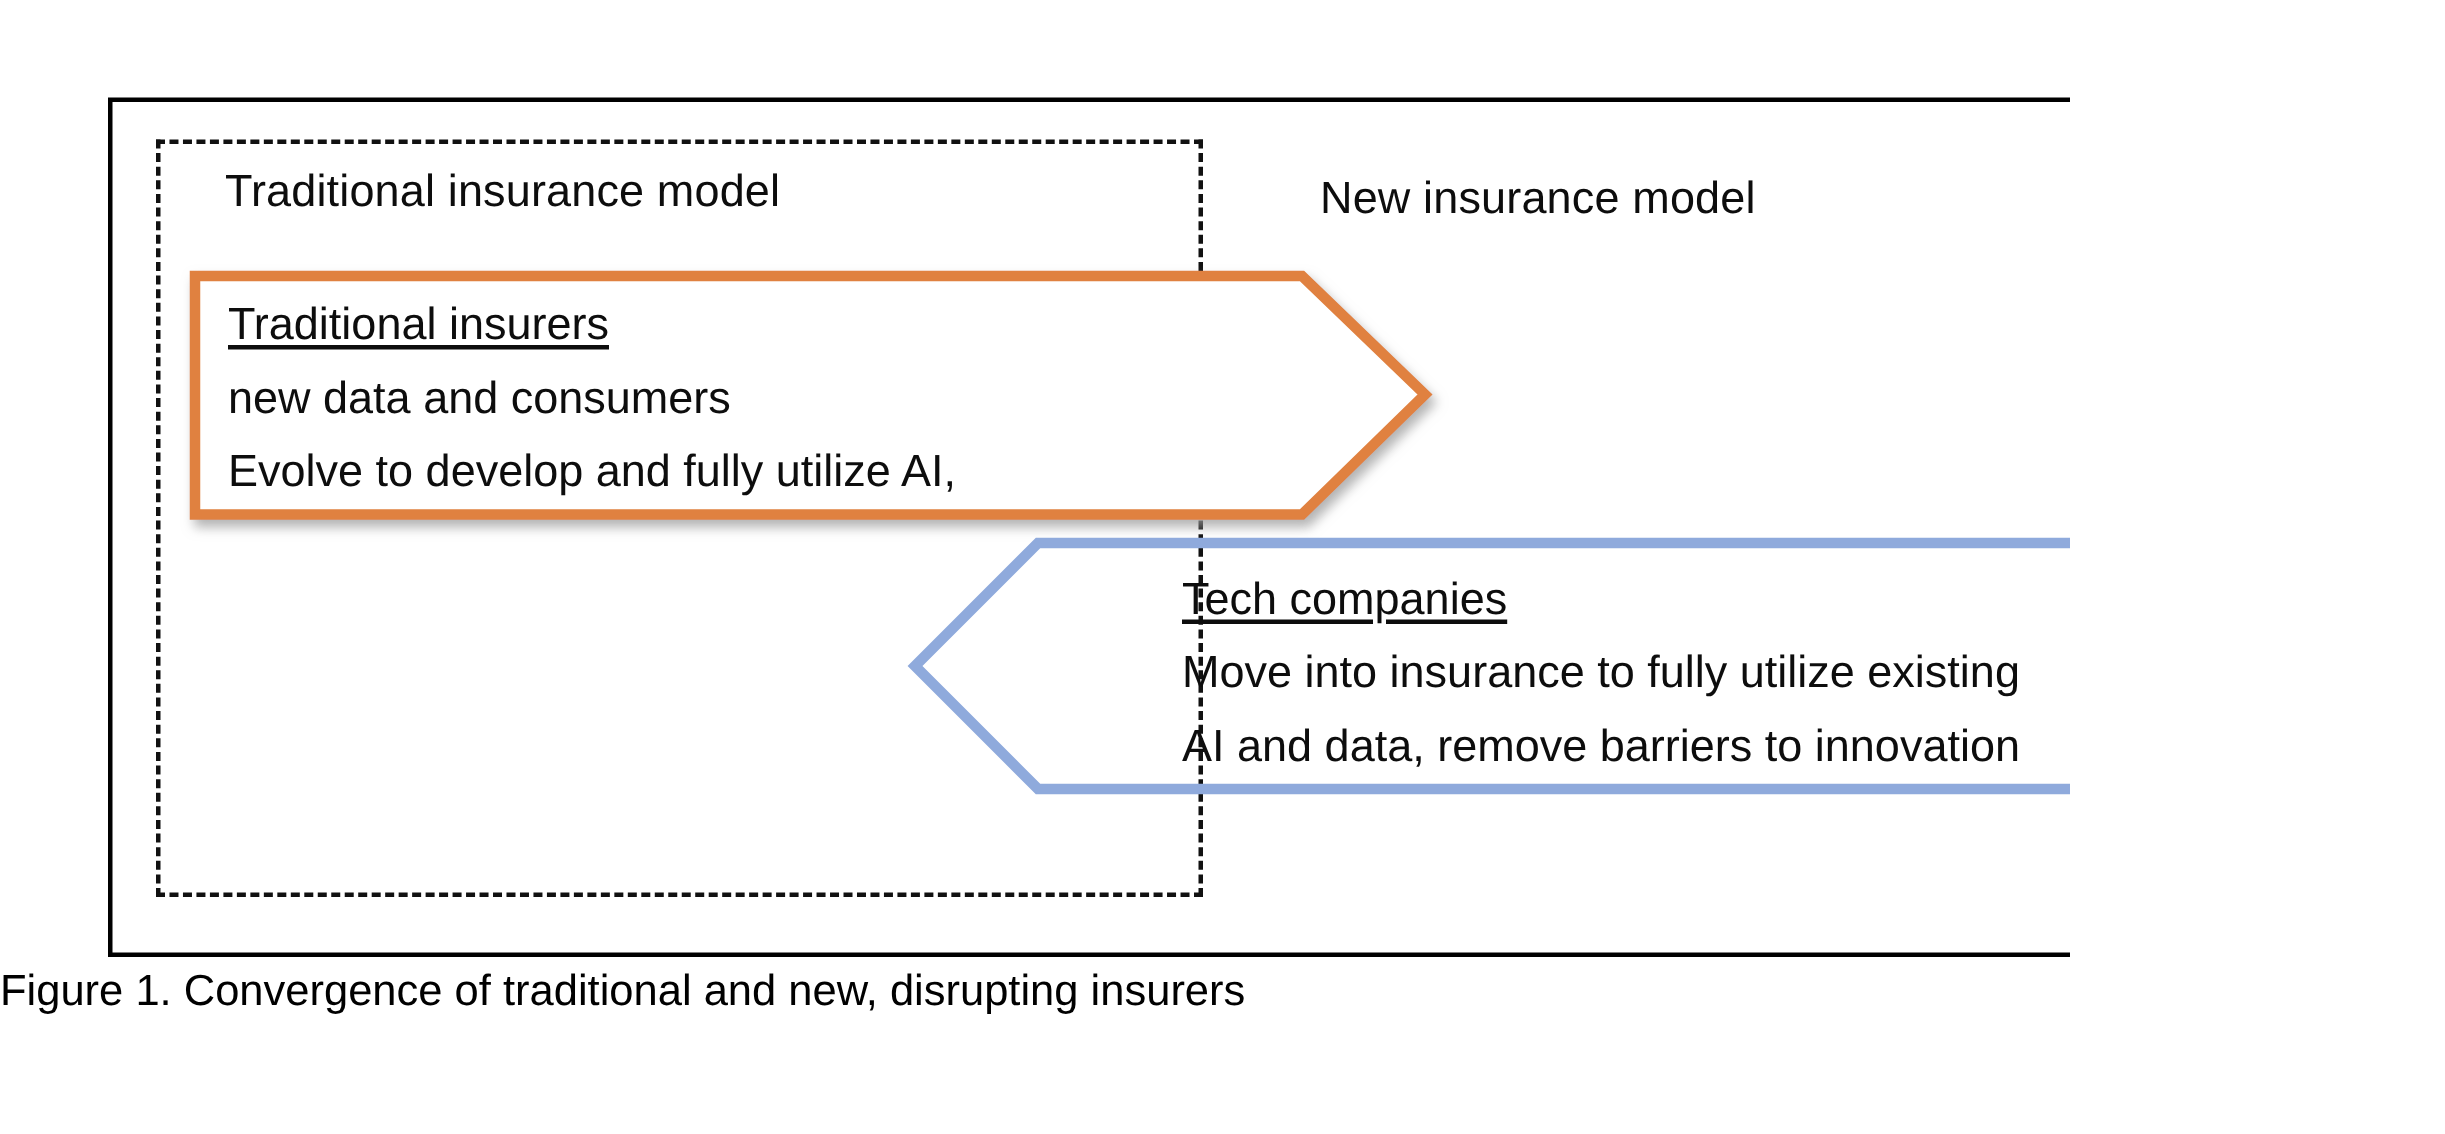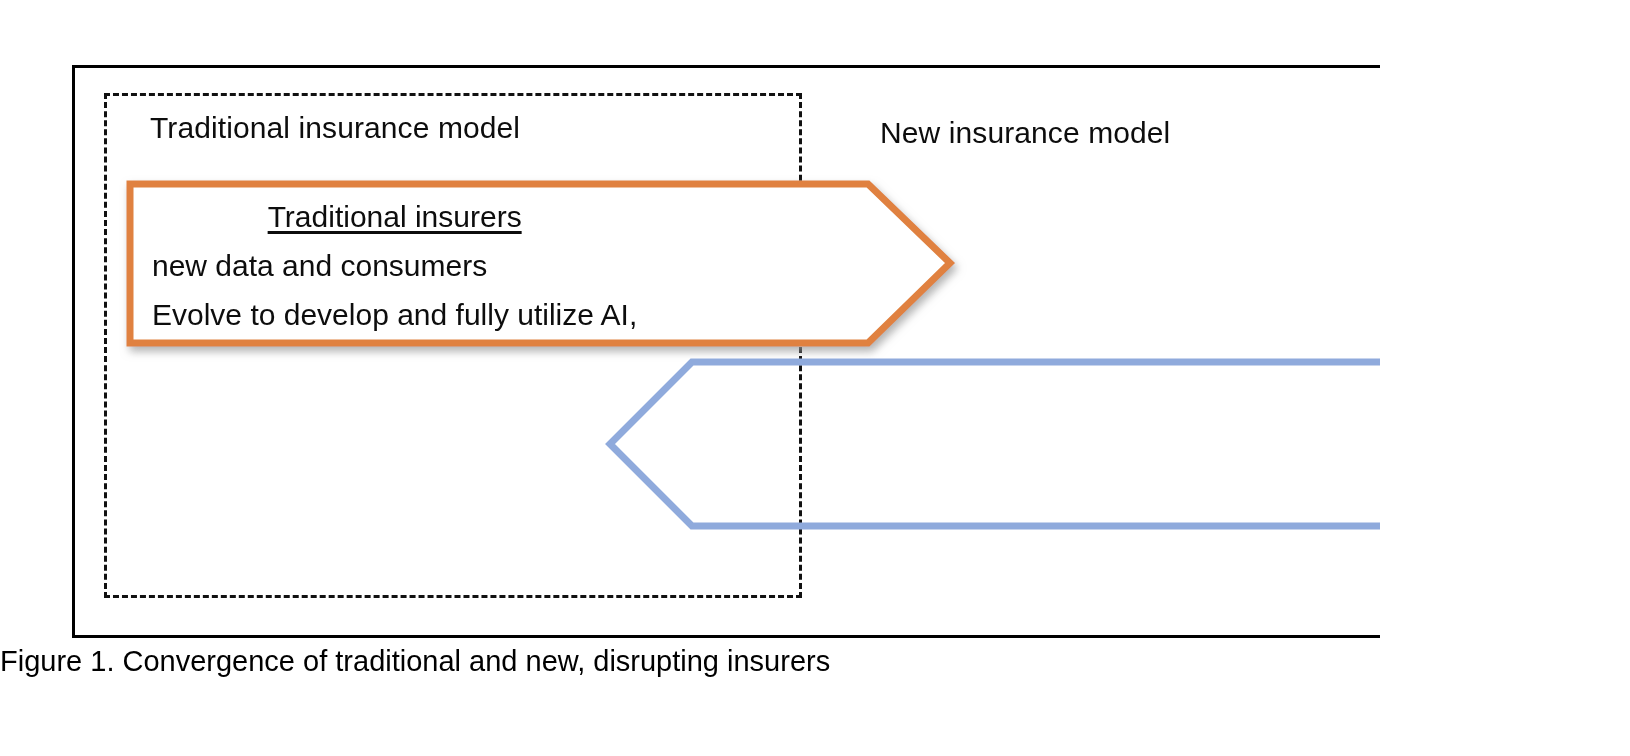--- a/index.html
+++ b/index.html
@@ -85,21 +85,20 @@
     position: absolute;
     color: #0d0d0d;
     font-size: 30px;
     line-height: 49px;
     white-space: nowrap;
   }
   .arrow-text .head {
     text-decoration: underline;
     text-underline-offset: 4px;
     display: block;
-    text-align: center;
   }
   .arrow-text .body-line {
     display: block;
   }
 
   .text-orange {
     left: 152px;
     top: 192px;
   }
   .text-blue {
@@ -148,16 +147,21 @@
       <polygon id="blue-chevron" points="692,362 1445,362 1445,526 692,526 610,444" fill="#ffffff" fill-opacity="0" stroke="#8FAADC" stroke-width="7" stroke-linejoin="miter"></polygon>
     </svg>
   </div>
 
   <div class="arrow-text text-orange">
     <span class="head">Traditional insurers</span>
     <span class="body-line">new data and consumers</span>
     <span class="body-line">Evolve to develop and fully utilize AI,</span>
   </div>
 
+  <div class="arrow-text text-blue">
+    <span class="head">Tech companies</span>
+    <span class="body-line">Move into insurance to fully utilize existing</span>
+    <span class="body-line">AI and data, remove barriers to innovation</span>
+  </div>
 
   <div class="figure-caption">Figure 1. Convergence of traditional and new, disrupting insurers</div>
 
 </div>
 
 </body></html>

